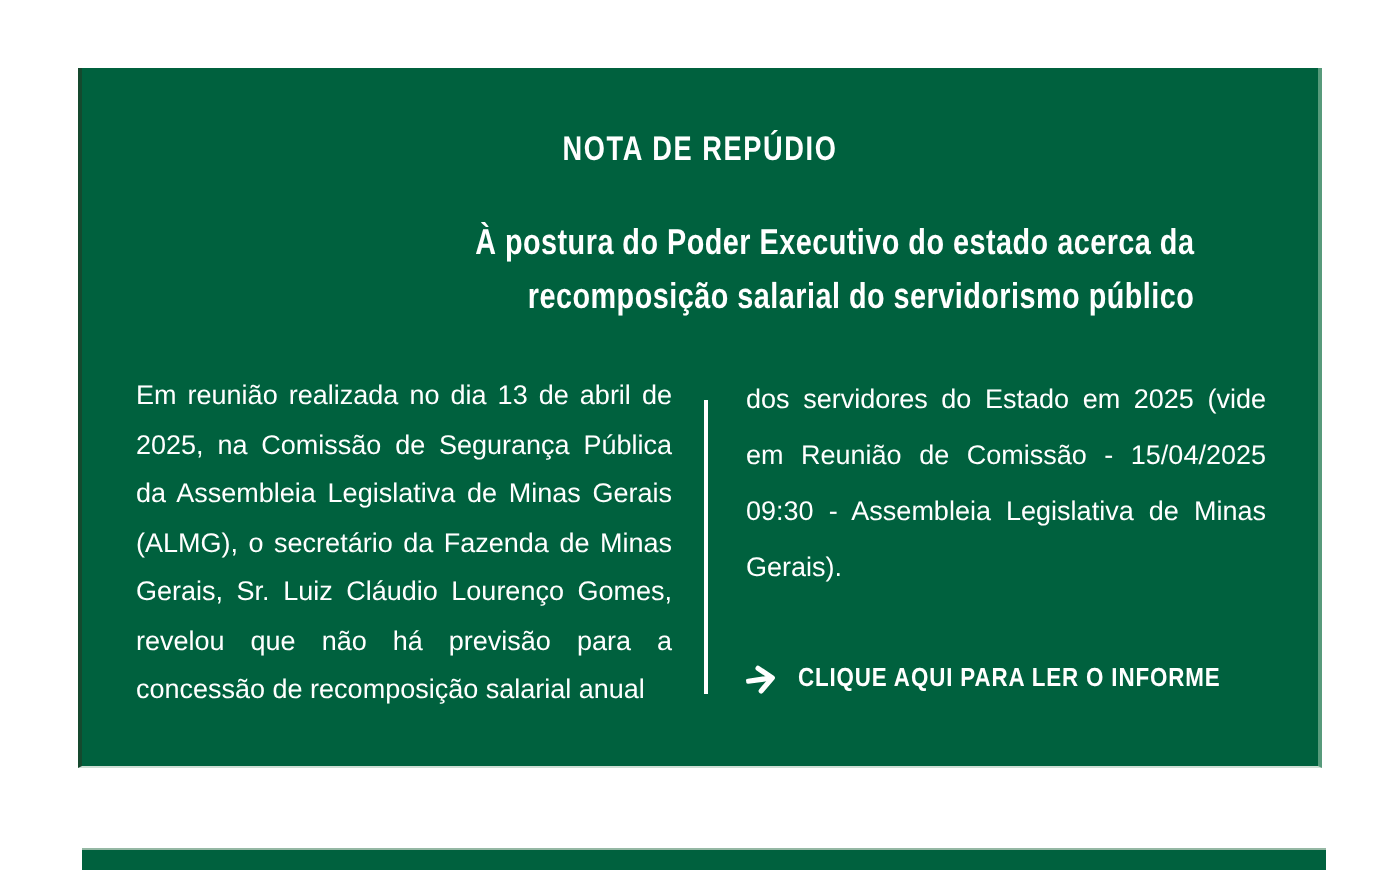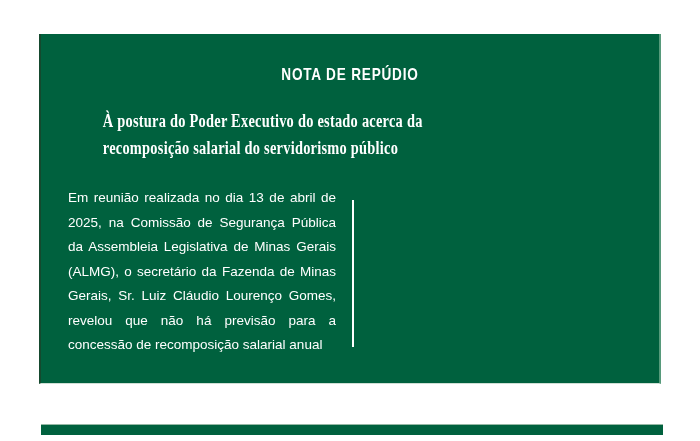--- a/index.html
+++ b/index.html
@@ -28,21 +28,21 @@
   .title{
     position:absolute;top:30px;left:0;right:0;
     text-align:center;color:var(--color-text-white);
     font-size:17px;font-weight:700;line-height:22px;letter-spacing:1px;
     transform:scaleX(0.80);transform-origin:50% 50%;
     white-space:nowrap;
   }
 
   .subtitle{
     position:absolute;top:74px;left:0;right:0;
-    text-align:left;color:var(--color-text-white);font-family:Liberation Serif, serif;
+    text-align:right;color:var(--color-text-white);
   }
   .subtitle-line{
     font-size:18px;font-weight:700;line-height:27px;letter-spacing:0.3px;
     transform:scaleX(0.80);transform-origin:50% 50%;
     white-space:nowrap;
   }
 
   .col{
     position:absolute;top:152px;
     color:var(--color-text-white);
@@ -86,18 +86,31 @@
 
     <div class="subtitle">
       <div class="subtitle-line">À postura do Poder Executivo do estado acerca da</div>
       <div class="subtitle-line">recomposição salarial do servidorismo público</div>
     </div>
 
     <p class="col col-left">Em reunião realizada no dia 13 de abril de 2025, na Comissão de Segurança Pública da Assembleia Legislativa de Minas Gerais (ALMG), o secretário da Fazenda de Minas Gerais, Sr. Luiz Cláudio Lourenço Gomes, revelou que não há previsão para a concessão de recomposição salarial anual</p>
 
     <div class="divider"></div>
 
+    <div class="col col-right">
+      <p>dos servidores do Estado em 2025 (vide em Reunião de Comissão - 15/04/2025 09:30 - Assembleia Legislativa de Minas Gerais).</p>
+
+      <a class="cta">
+        <span class="arrow-wrap">
+          <svg width="18" height="15" viewBox="0 0 18 15" fill="none" xmlns="http://www.w3.org/2000/svg">
+            <path d="M1 7.5 H11" stroke="#ffffff" stroke-width="2.6" stroke-linecap="round"></path>
+            <path d="M6.8 1.8 L13.2 7.5 L6.8 13.2" stroke="#ffffff" stroke-width="2.6" stroke-linecap="round" stroke-linejoin="round" fill="none"></path>
+          </svg>
+        </span>
+        <span class="cta-label">CLIQUE AQUI PARA LER O INFORME</span>
+      </a>
+    </div>
 
   </div>
 
   <div class="bottom-bar"></div>
 
 </div>
 
 </body></html>

